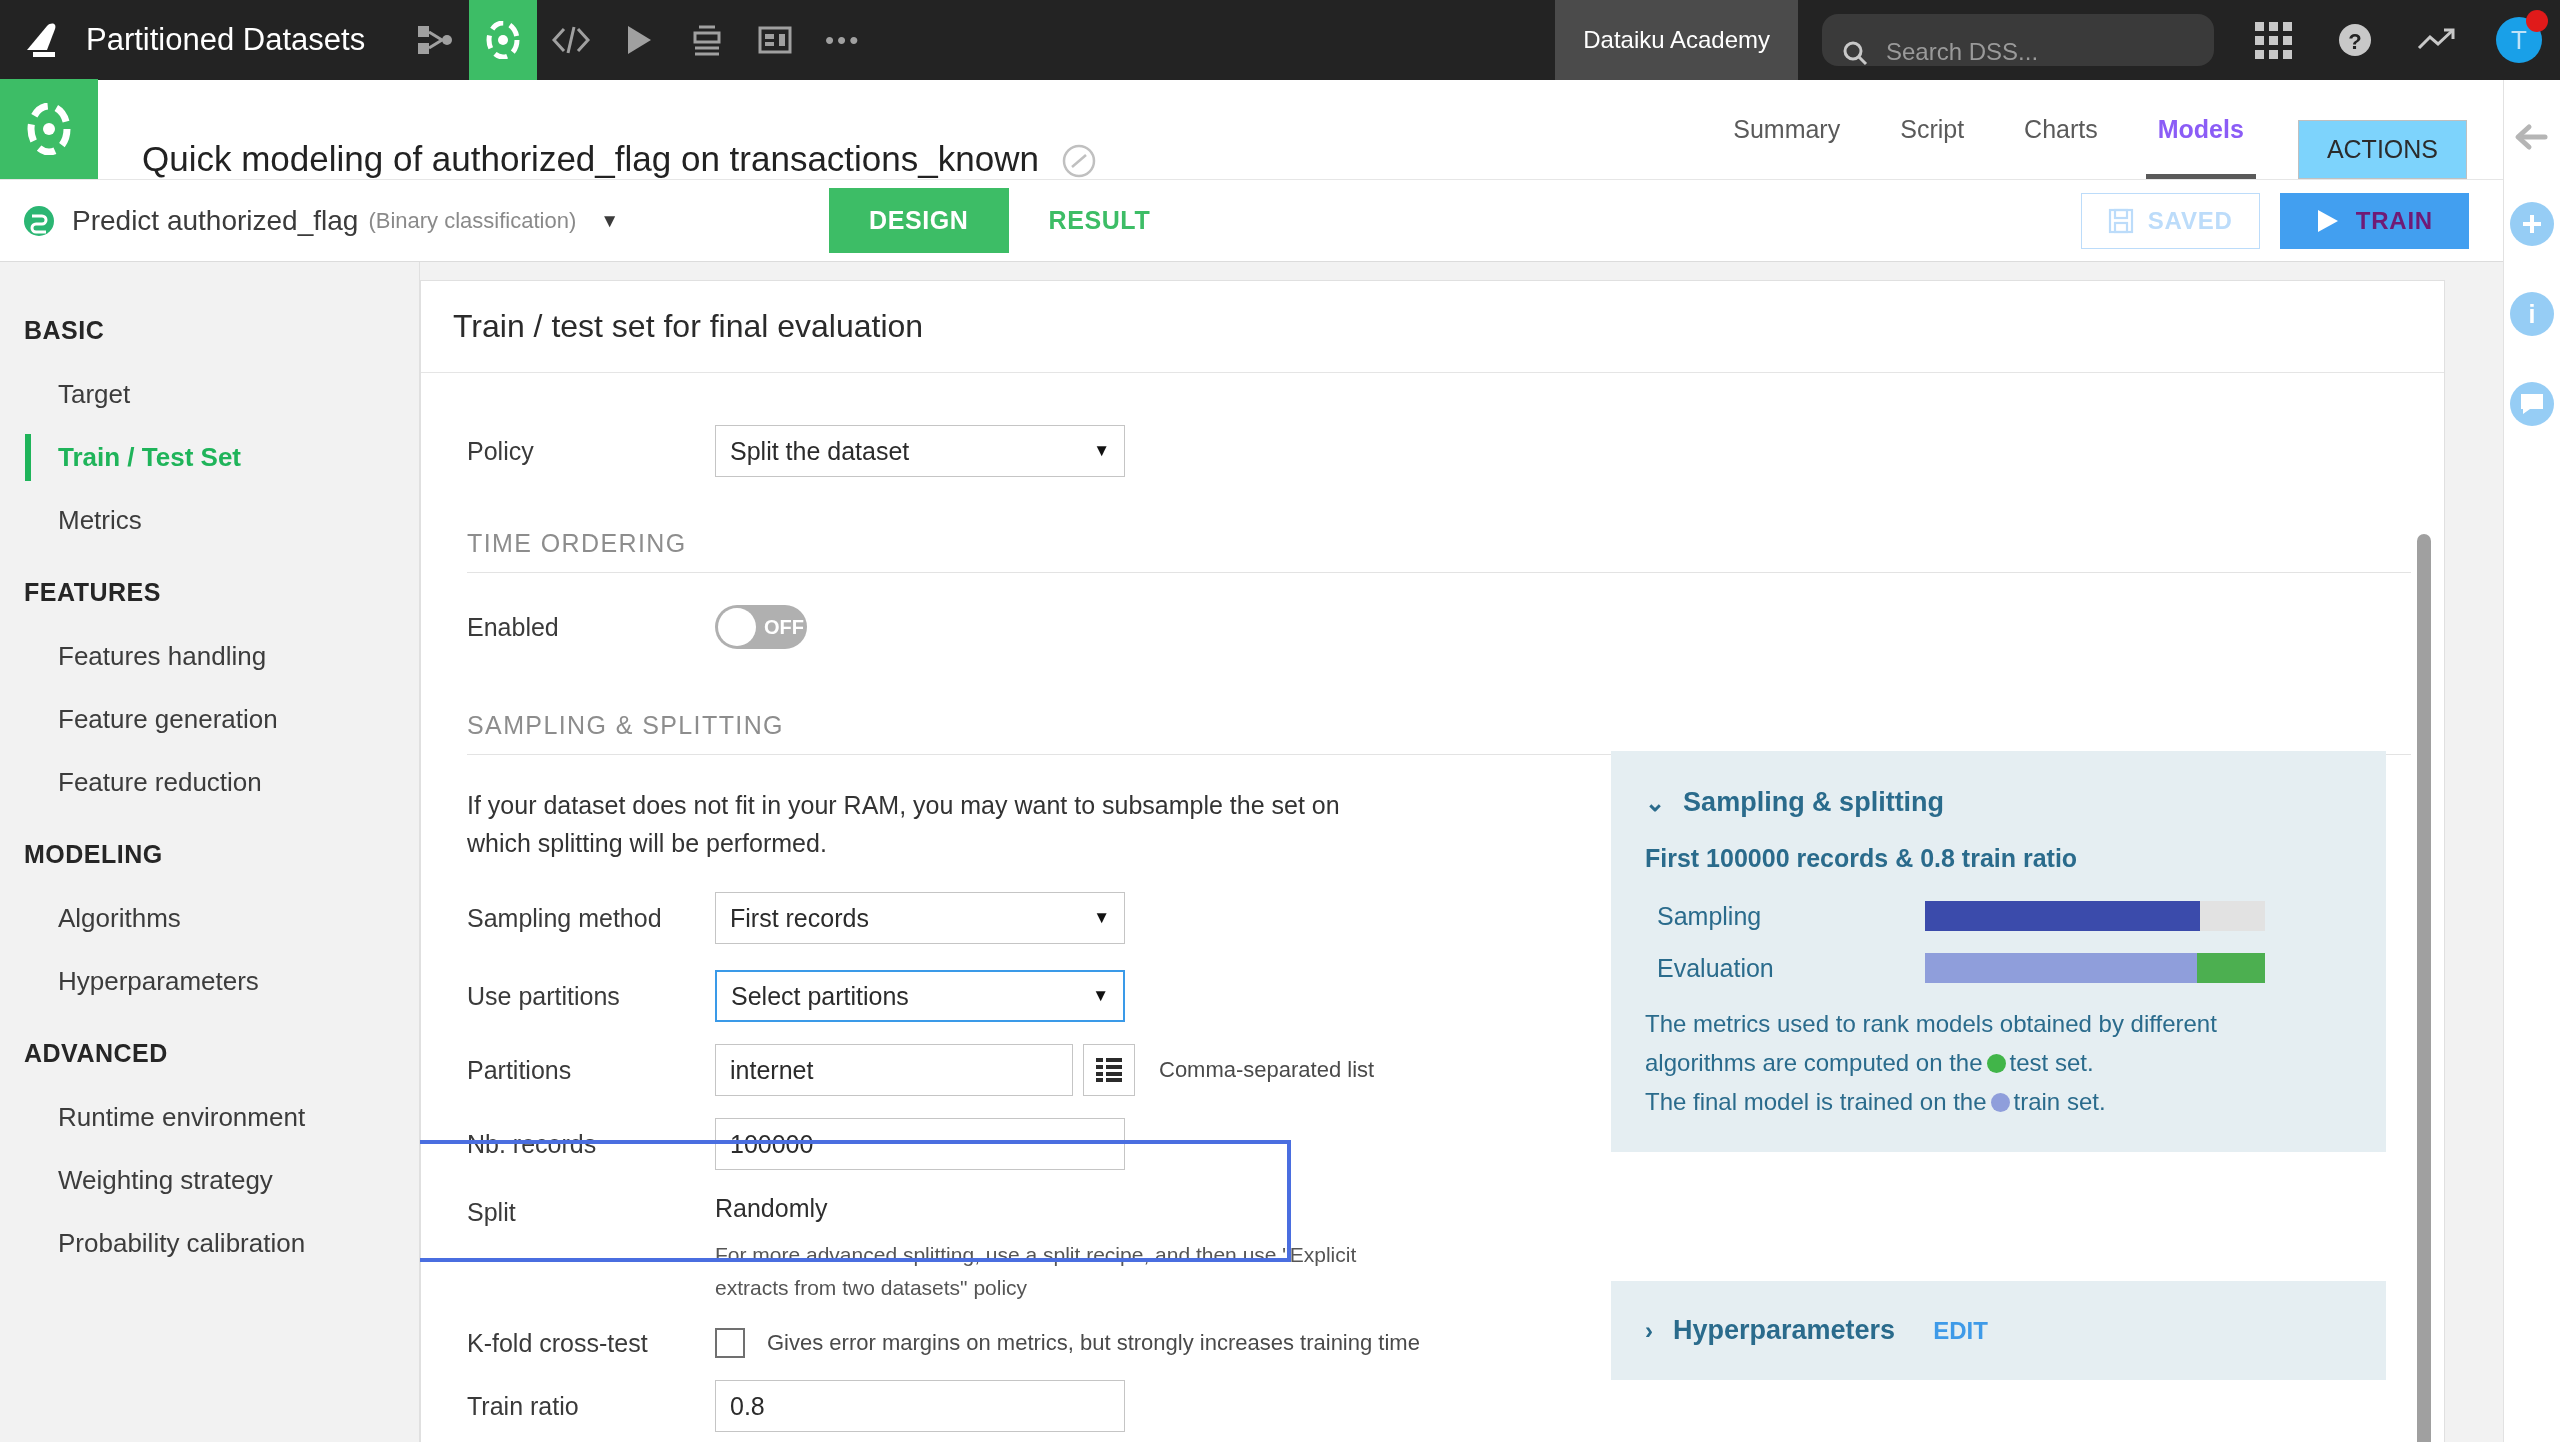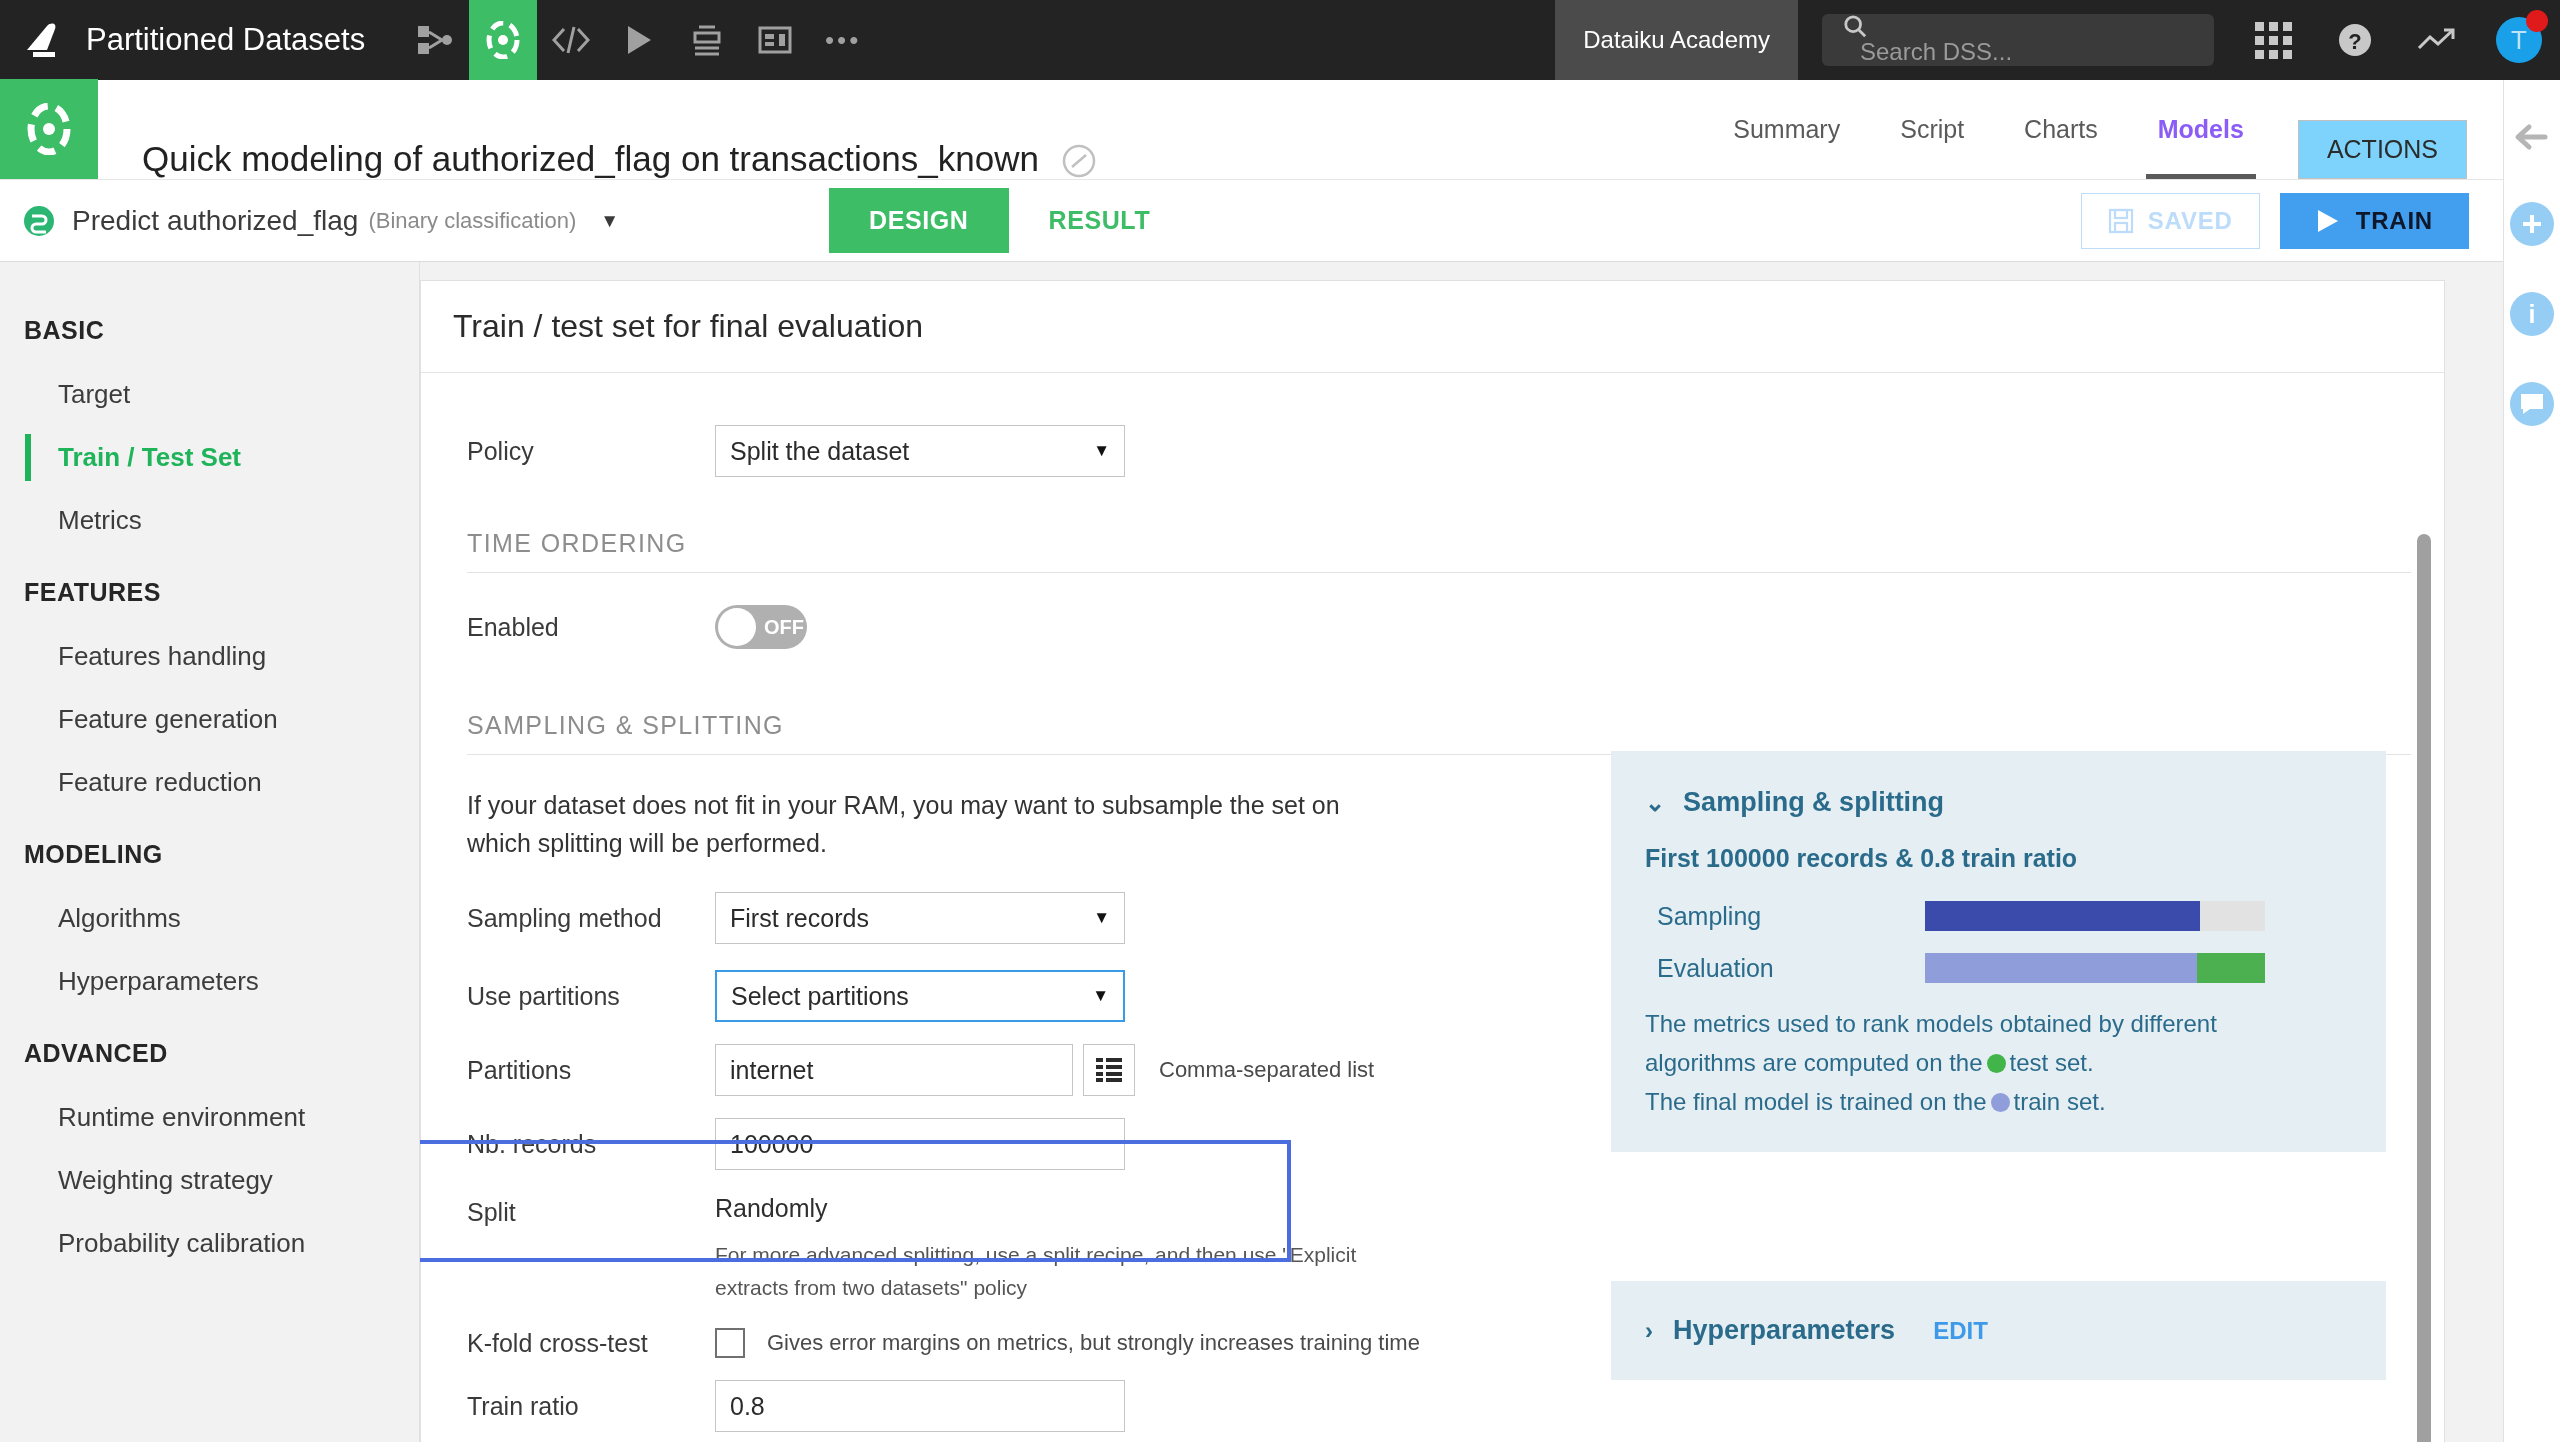--- a/index.html
+++ b/index.html
@@ -31,22 +31,22 @@
   .nav-icon svg { display: block; }
   .dots { letter-spacing: 3px; font-size: 26px; color: #a0a0a0; line-height: 1; }
   .topnav-spacer { flex: 1 1 auto; }
   .academy-btn {
     background: #4b4b4b; color: #ffffff; font-size: 24px;
     height: 80px; display: flex; align-items: center; padding: 0 28px;
     white-space: nowrap;
     margin-left: 47px;
   }
   .search-box {
-    background: #3a3a3a; border-radius: 6px; height: 52px; width: 392px;
-    display: flex; align-items: flex-start; padding: 0 20px; margin-left: 24px; flex-direction: column;
+    background: #3a3a3a; border-radius: 16px; height: 52px; width: 392px;
+    display: flex; align-items: flex-end; padding: 0 20px; margin-left: 24px;
   }
   .search-box .ph { color: #9a9a9a; font-size: 24px; margin-left: 18px; }
   .right-icons { display: flex; align-items: center; gap: 0; margin-left: 18px; }
   .ri { width: 82px; height: 80px; display: flex; align-items: center; justify-content: center; color: #c8c8c8; }
   .grid-dots { display: grid; grid-template-columns: repeat(3, 9px); grid-gap: 5px; }
   .grid-dots i { display: block; width: 9px; height: 9px; background: #c8c8c8; }
   .avatar-wrap { position: relative; width: 82px; height: 80px; display: flex; align-items: center; justify-content: center; }
   .avatar {
     width: 46px; height: 46px; border-radius: 50%; background: #19a0e8;
     color: #bfe3f8; font-size: 26px; display: flex; align-items: center; justify-content: center;
@@ -105,21 +105,21 @@
   }
   .seg.on { background: #3dbd66; color: #ffffff; }
   .seg.off { color: #3dbd66; }
   .mb-spacer { flex: 1 1 auto; }
   .saved-btn {
     border: 1px solid #bcdcfa; color: #bcdcfa; font-size: 24px; font-weight: 700;
     letter-spacing: 0.8px; padding: 13px 26px; display: flex; align-items: center; gap: 14px;
     background: #ffffff; white-space: nowrap;
   }
   .train-btn {
-    background: #429ff0; color: #0f172a; font-size: 24px; font-weight: 700;
+    background: #429ff0; color: #701a75; font-size: 24px; font-weight: 700;
     letter-spacing: 0.8px; padding: 14px 36px; margin-left: 20px; margin-right: 34px;
     display: flex; align-items: center; gap: 16px; white-space: nowrap;
   }
 
   
   .rightrail {
     position: absolute; top: 80px; right: 0; width: 57px; height: 1362px;
     background: #ffffff; border-left: 1px solid #e2e2e2;
     display: flex; flex-direction: column; align-items: center; padding-top: 42px; gap: 46px;
   }

